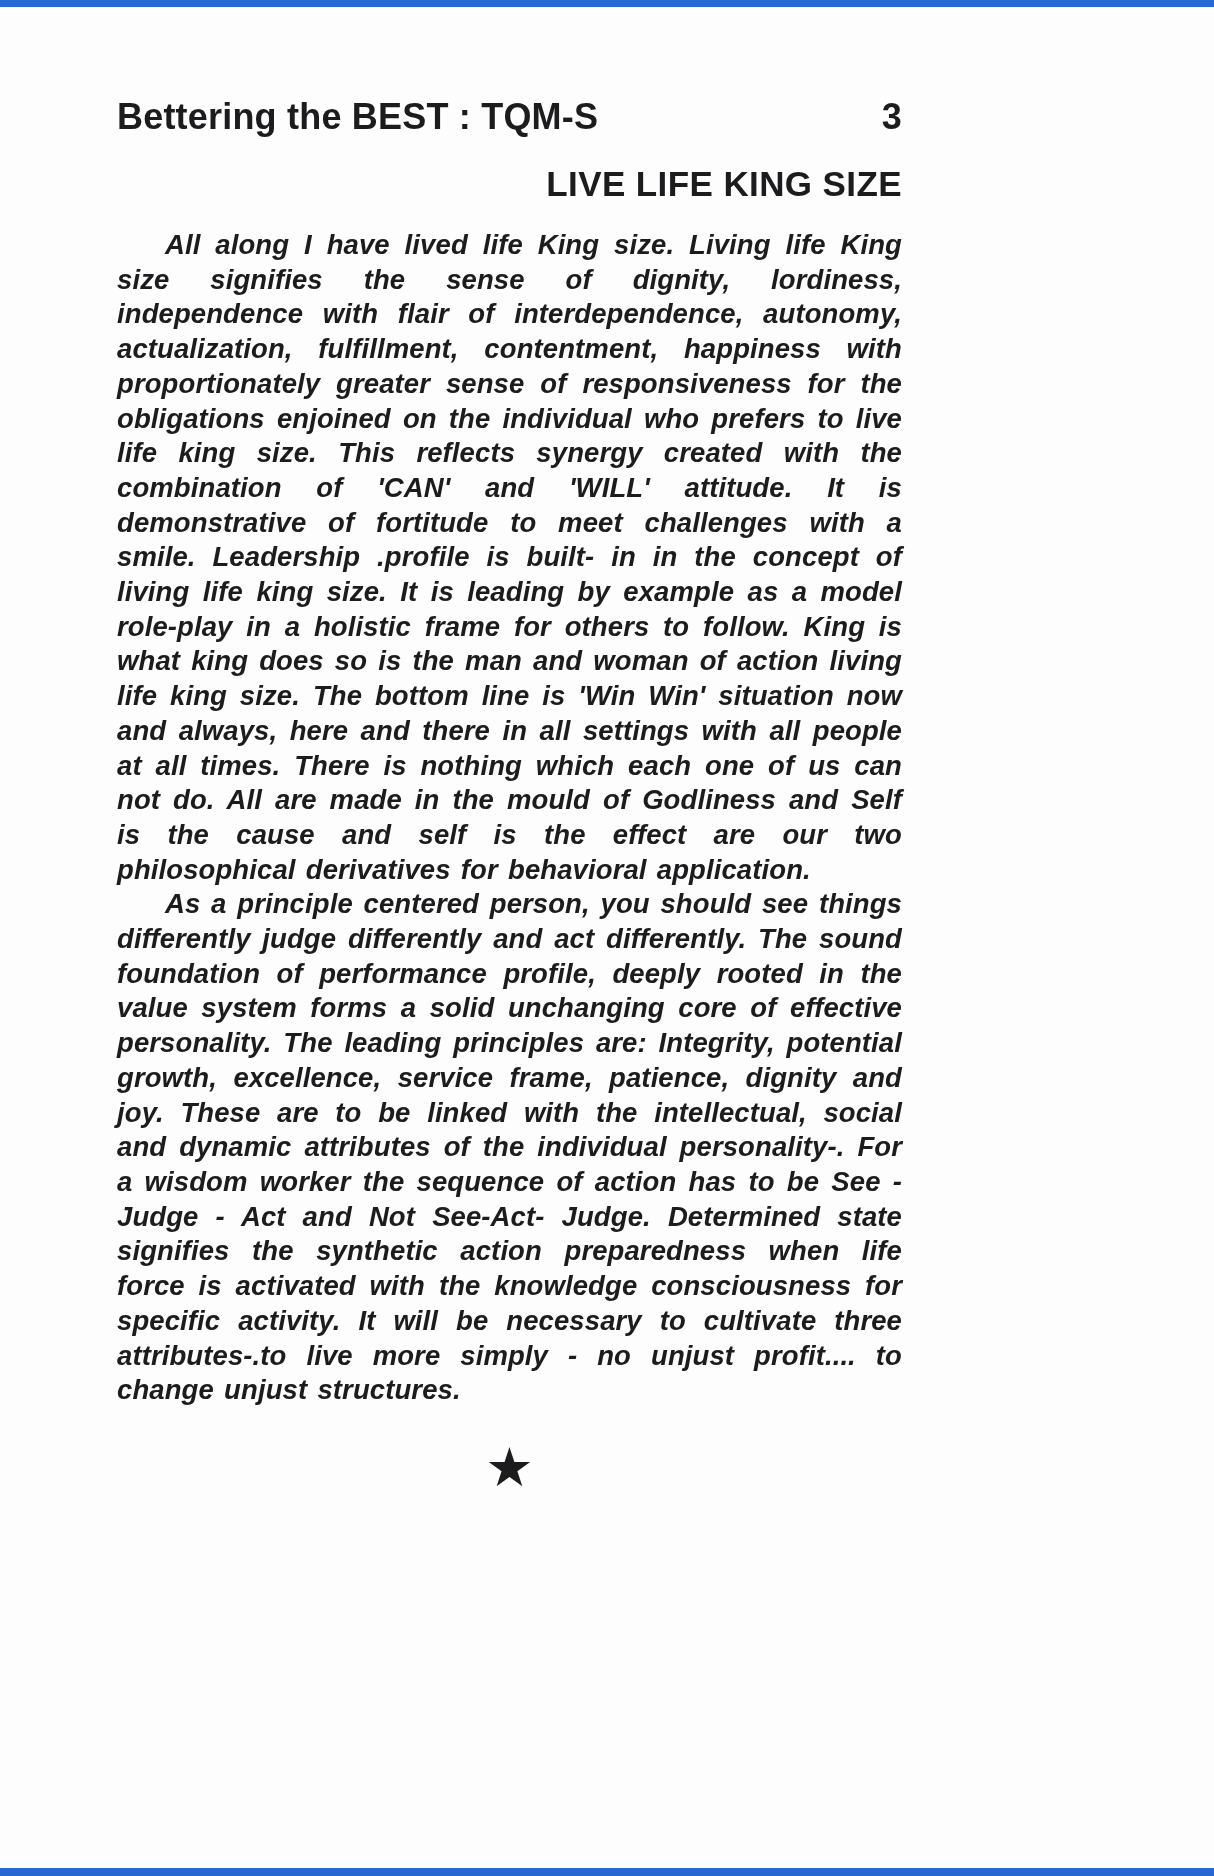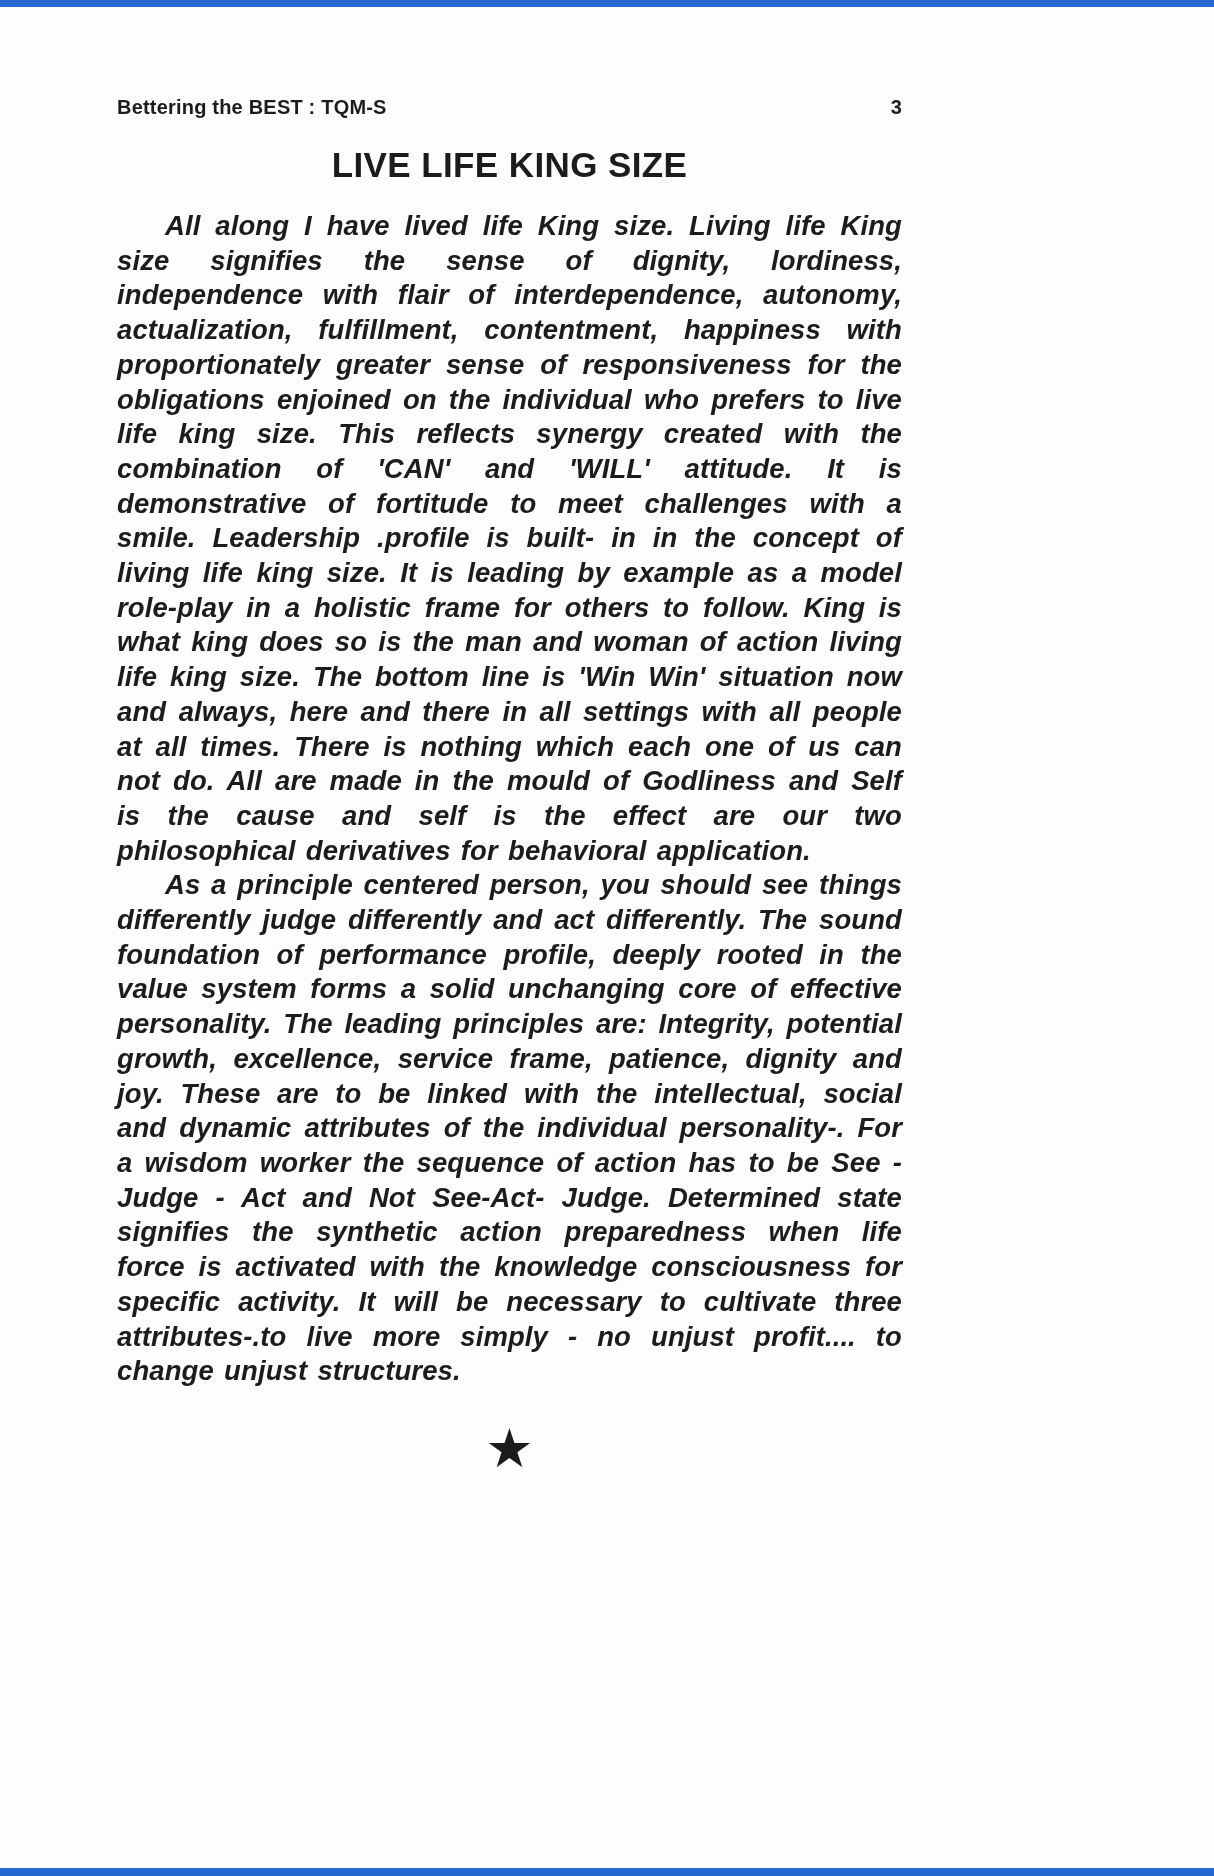--- a/index.html
+++ b/index.html
@@ -26,25 +26,25 @@
   .content {
     position: relative;
     padding: 96px 312px 0 117px;
     color: var(--text, #1c1c1e);
   }
   .page-header {
     display: flex;
     justify-content: space-between;
     align-items: baseline;
     font-weight: 700;
-    font-size: 20px;
+    font-size: 36px;
     letter-spacing: 0.2px;
   }
   h1.page-title {
-    text-align: center;
+    text-align: right;
     font-size: 35px;
     font-weight: 700;
     letter-spacing: 0.4px;
     margin: 26px 0 24px 0;
   }
   p.body-para {
     font-weight: 700;
     font-size: 27.5px;
     line-height: 34.7px;
     text-align: justify;

